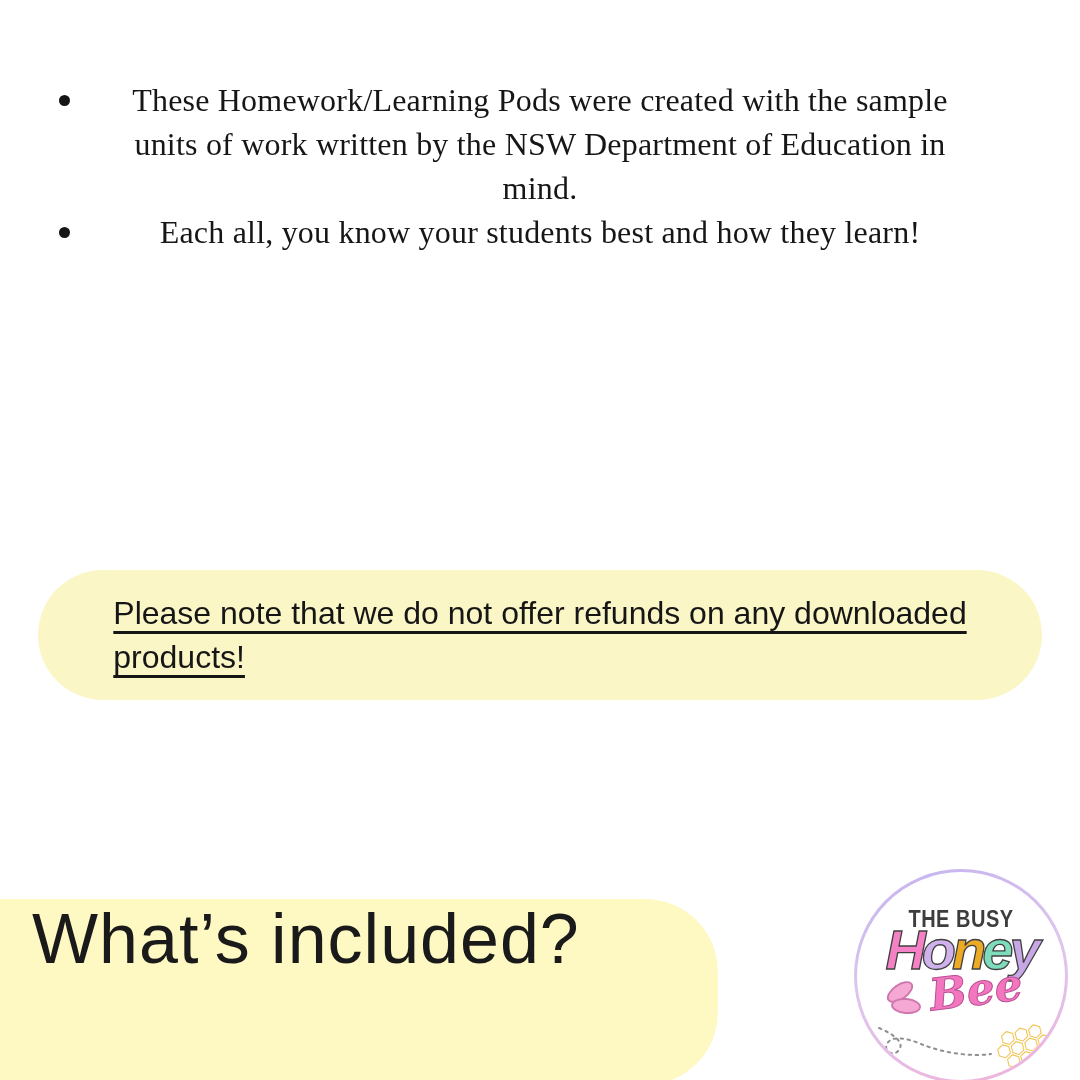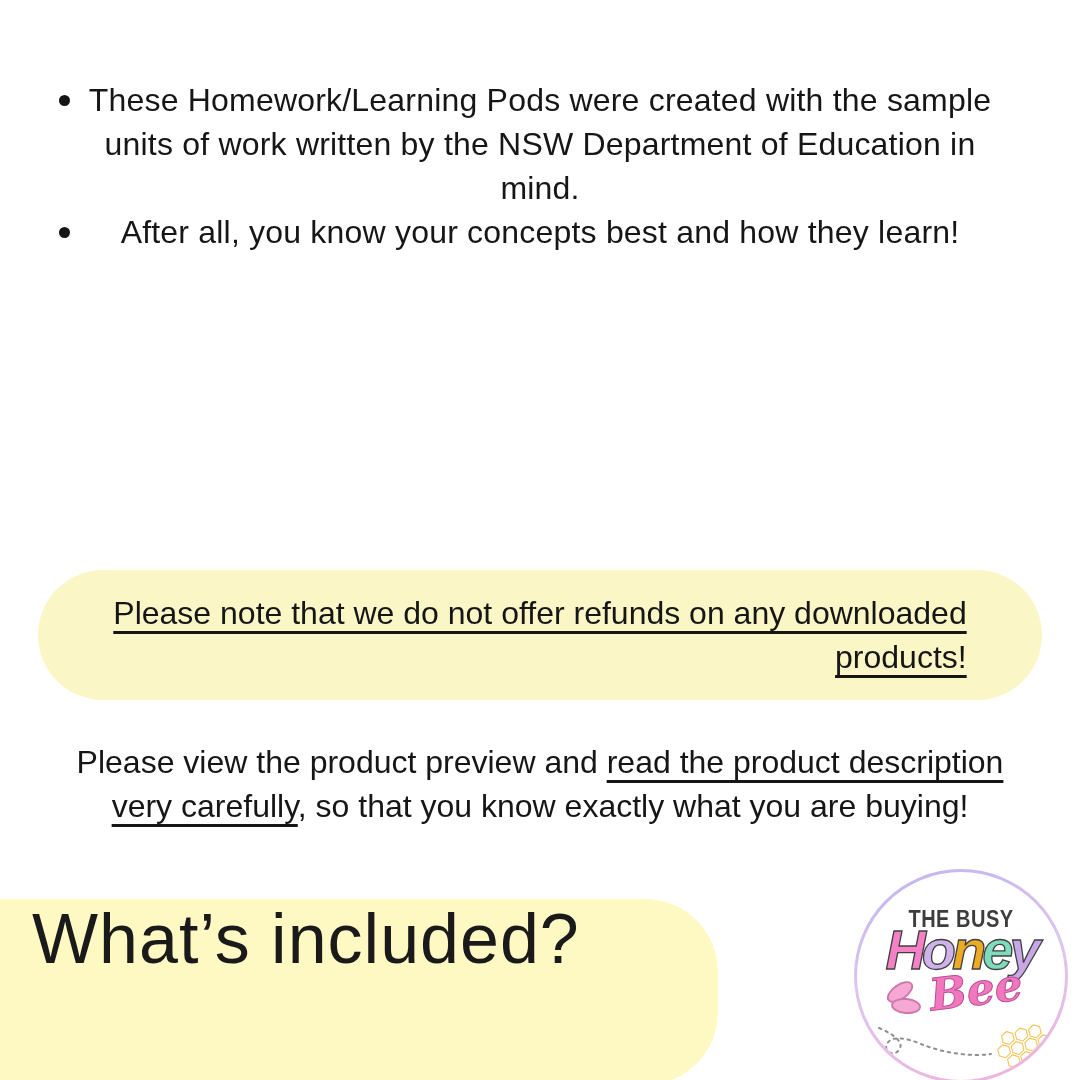--- a/index.html
+++ b/index.html
@@ -3,21 +3,21 @@
 <meta charset="utf-8">
 <style>
   html, body { margin:0; padding:0; }
   .canvas {
     position:relative; width:1080px; height:1080px; background:#ffffff;
     overflow:hidden; font-family:"Liberation Sans", sans-serif; color:#161616;
   }
 
   
   .bullets { position:absolute; left:45px; top:78px; width:990px; }
-  .bullet-item { position:relative; }
+  .bullet-item { position:relative;font-family:Liberation Serif, serif; }
   .btext {
     margin:0; font-size:32px; line-height:44px; text-align:center;
     white-space:pre-line; letter-spacing:0.2px;
   }
   .dot {
     position:absolute; left:14px; top:17px; width:11px; height:11px;
     background:#151515; border-radius:50%;
   }
 
   .u {
@@ -25,21 +25,21 @@
     text-underline-offset:7px; text-decoration-skip-ink:none;
   }
 
   
   .refund-pill {
     position:absolute; left:38px; top:570px; width:1004px; height:130px;
     border-radius:66px; background:#faf6c5;
     display:flex; align-items:center; justify-content:center;
   }
   .refund-pill p {
-    margin:0; font-size:32px; line-height:44px; text-align:right;
+    margin:0; font-size:32px; line-height:44px; text-align:left;
     white-space:pre-line;
   }
 
   
   .preview {
     position:absolute; left:45px; top:740px; width:990px; margin:0;
     font-size:32px; line-height:44px; text-align:center; white-space:pre-line;
   }
 
   
@@ -96,31 +96,29 @@
 
   <div class="bullets">
     <div class="bullet-item">
       <span class="dot"></span>
       <p class="btext">These Homework/Learning Pods were created with the sample
 units of work written by the NSW Department of Education in
 mind.</p>
     </div>
     <div class="bullet-item">
       <span class="dot"></span>
-      <p class="btext">After all, you know your concepts best and how they learn!</p>
+      <p class="btext">Each all, you know your students best and how they learn!</p>
     </div>
   </div>
 
   <div class="refund-pill">
     <p class="u">Please note that we do not offer refunds on any downloaded
 products!</p>
   </div>
 
-  <p class="preview"><span>Please view the product preview and </span><span class="u">read the product description
-very carefully</span><span>, so that you know exactly what you are buying!</span></p>
 
   <div class="banner">
     <span>What’s included?</span>
   </div>
 
   <div class="logo">
     <div class="logo-inner">
       <div class="logo-top">THE BUSY</div>
       <div class="logo-honey"><span style="color:#f481c5">H</span><span style="color:#cfb2ec">o</span><span style="color:#edaa24">n</span><span style="color:#7edcbc">e</span><span style="color:#c7a7e6">y</span></div>
       <span class="petal petal-1"></span>

